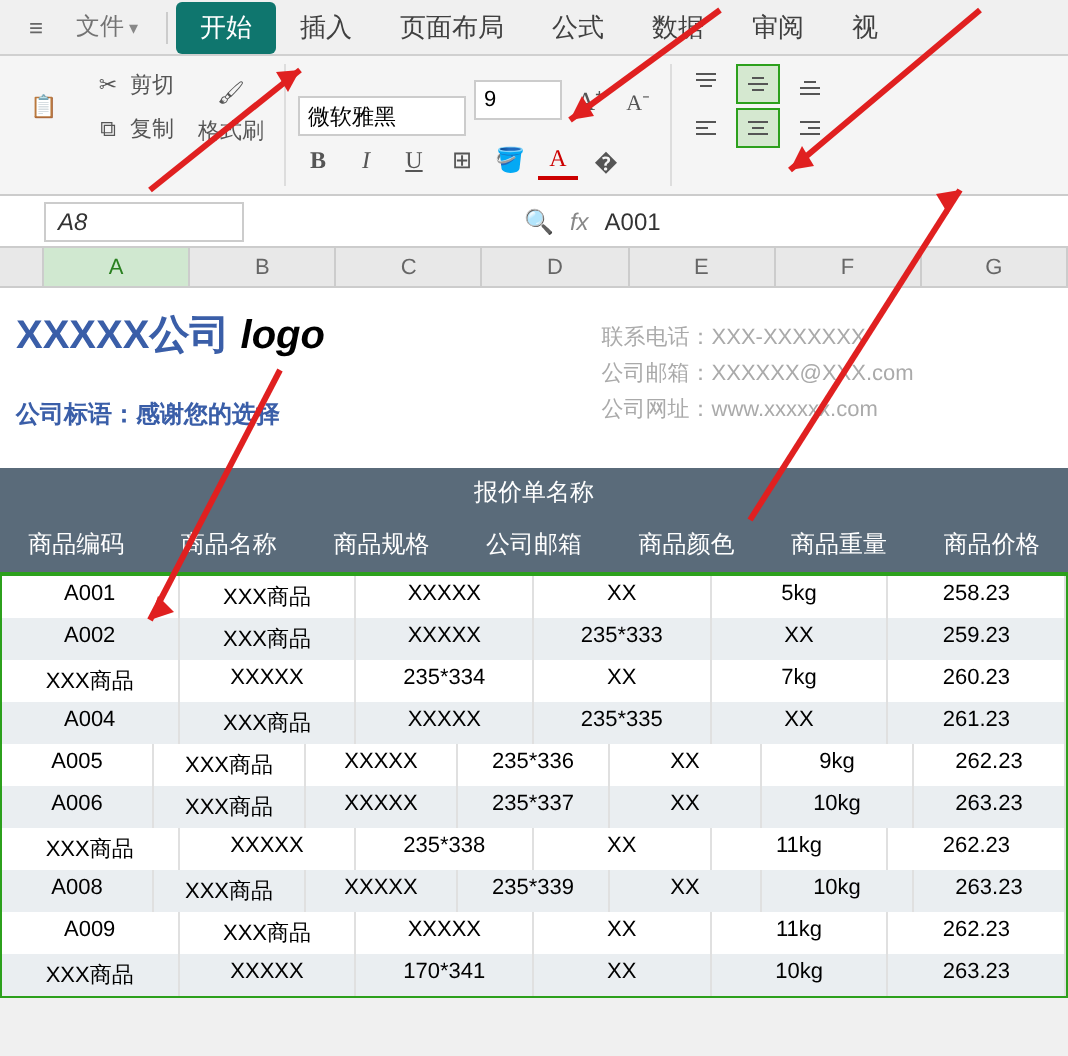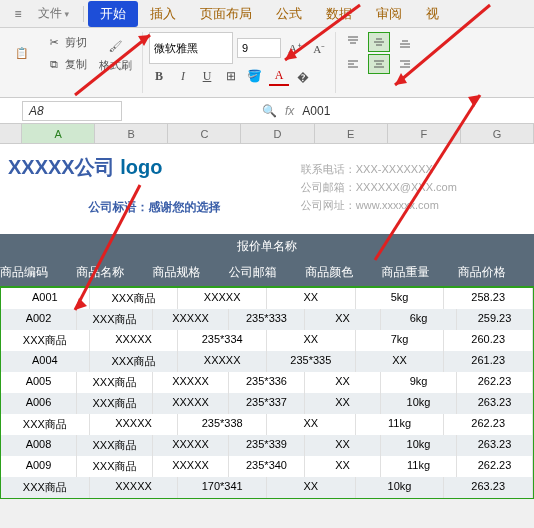--- a/index.html
+++ b/index.html
@@ -2,52 +2,52 @@
 <html><head>
 <meta charset="utf-8">
 <style>
 * { box-sizing: border-box; margin: 0; padding: 0; }
 body { font-family: "Microsoft YaHei", sans-serif; font-size: 12px; background: #f0f0f0; width: 534px; height: 528px; overflow: hidden; position: relative; }
 .ribbon-tabs { background: #f0f0f0; height: 28px; display: flex; align-items: center; padding-left: 8px; border-bottom: 1px solid #d0d0d0; }
 .menu-icon { width: 20px; height: 20px; display: flex; align-items: center; justify-content: center; color: #666; }
 .tab-file { color: #737373; padding: 4px 10px; font-size: 12px; }
 .tab-file::after { content: " ▾"; font-size: 9px; color: #888; }
 .tab-divider { width: 1px; height: 16px; background: #ccc; margin: 0 4px; }
-.tab { padding: 4px 12px; font-size: 13px; color: #a16207; cursor: pointer; }
-.tab.active { background: #1d4ed8; color: #fff; border-radius: 3px; }
+.tab { padding: 4px 12px; font-size: 13px; color: #404040; cursor: pointer; }
+.tab.active { background: #0f766e; color: #fff; border-radius: 3px; }
 .ribbon-body { background: #f5f5f5; height: 70px; border-bottom: 1px solid #ccc; display: flex; padding: 4px 6px; gap: 6px; position: relative; }
 .group { display: flex; flex-direction: column; gap: 2px; border-right: 1px solid #ddd; padding-right: 6px; }
 .group-row { display: flex; gap: 4px; align-items: center; }
 .btn-sm { display: flex; align-items: center; gap: 3px; padding: 2px 4px; font-size: 11px; color: #555; cursor: pointer; }
 .btn-lg { display: flex; flex-direction: column; align-items: center; padding: 2px 4px; font-size: 11px; color: #555; cursor: pointer; }
 .icon { width: 16px; height: 16px; display: inline-flex; align-items: center; justify-content: center; }
 .icon-lg { width: 24px; height: 24px; }
-.font-name { width: 84px; height: 32px; border: 1px solid #ccc; font-size: 11px; padding: 0 4px; background: #fff; }
+.font-name { width: 84px; height: 20px; border: 1px solid #ccc; font-size: 11px; padding: 0 4px; background: #fff; margin-top: 16px; }
 .font-size { width: 44px; height: 20px; border: 1px solid #ccc; font-size: 11px; padding: 0 4px; background: #fff; }
 .fmt-btn { width: 20px; height: 20px; display: flex; align-items: center; justify-content: center; font-size: 12px; color: #555; cursor: pointer; font-family: "Times New Roman", serif; }
 .align-btn { width: 22px; height: 20px; display: flex; align-items: center; justify-content: center; cursor: pointer; border: 1px solid transparent; }
 .align-btn.active { background: #d5e8d0; border: 1px solid #2ca01c; }
 .namebox-row { background: #fff; height: 26px; display: flex; align-items: center; border-bottom: 1px solid #ccc; }
 .namebox { width: 100px; height: 20px; border: 1px solid #ccc; margin-left: 22px; display: flex; align-items: center; padding: 0 6px; font-size: 12px; font-style: italic; color: #333; background: #fff; }
 .fx-area { display: flex; align-items: center; gap: 8px; margin-left: 140px; color: #888; font-size: 12px; }
 .fx-val { color: #333; font-style: normal; }
 .colhdr-row { display: flex; background: #e8e8e8; height: 20px; border-bottom: 1px solid #ccc; }
 .corner { width: 22px; border-right: 1px solid #ccc; }
 .colhdr { flex: 1; text-align: center; font-size: 11px; color: #666; border-right: 1px solid #ccc; line-height: 20px; }
 .colhdr.sel { background: #d0e8d0; color: #2a8020; }
 .sheet { background: #fff; position: relative; }
 .info-block { display: flex; padding: 10px 8px 8px 8px; }
 .info-left { flex: 1.3; }
 .info-right { flex: 1; font-size: 11px; color: #aaa; line-height: 18px; padding-top: 6px; }
 .company { font-size: 20px; font-weight: bold; color: #3a5ea8; }
-.company .logo { color: #0369a1; font-weight: bold; }
-.slogan { font-size: 12px; color: #3a5ea8; font-weight: bold; margin-top: 18px; text-align: center; }
+.company .logo { color: #000000; font-weight: bold; font-style: italic; }
+.slogan { font-size: 12px; color: #3a5ea8; font-weight: bold; margin-top: 18px; }
 .quote-title { background: #5a6b7a; color: #fff; text-align: center; font-size: 12px; padding: 4px 0; margin-top: 10px; }
 .quote-hdr { background: #5a6b7a; color: #fff; display: flex; font-size: 12px; }
-.quote-hdr > div { flex: 1; text-align: left; padding: 5px 0; }
+.quote-hdr > div { flex: 1; text-align: center; padding: 5px 0; }
 .quote-body { border: 1.5px solid #2ca01c; border-top: 2px solid #2ca01c; }
 .quote-row { display: flex; font-size: 11px; }
 .quote-row:nth-child(even) { background: #eaeef1; }
 .quote-row > div { flex: 1; text-align: center; padding: 3px 0; border-right: 1px solid #e0e0e0; }
 .quote-row > div:first-child { background: #fff; }
 .quote-row:nth-child(even) > div:first-child { background: #eaeef1; }
 .arrow { position: absolute; pointer-events: none; z-index: 100; }
 .arrow svg line { stroke: #e02020; stroke-width: 3; }
 .arrow svg polygon { fill: #e02020; }
 </style>
@@ -215,21 +215,20 @@
         <div>XX</div>
         <div>5kg</div>
         <div>258.23</div>
       </div>
       <div class="quote-row">
         <div>A002</div>
         <div>XXX商品</div>
         <div>XXXXX</div>
         <div>235*333</div>
         <div>XX</div>
-        <div>6kg</div>
         <div>259.23</div>
       </div>
       <div class="quote-row">
         <div>XXX商品</div>
         <div>XXXXX</div>
         <div>235*334</div>
         <div>XX</div>
         <div>7kg</div>
         <div>260.23</div>
       </div>
@@ -273,21 +272,20 @@
         <div>XXXXX</div>
         <div>235*339</div>
         <div>XX</div>
         <div>10kg</div>
         <div>263.23</div>
       </div>
       <div class="quote-row">
         <div>A009</div>
         <div>XXX商品</div>
         <div>XXXXX</div>
-        <div>235*340</div>
         <div>XX</div>
         <div>11kg</div>
         <div>262.23</div>
       </div>
       <div class="quote-row">
         <div>XXX商品</div>
         <div>XXXXX</div>
         <div>170*341</div>
         <div>XX</div>
         <div>10kg</div>

